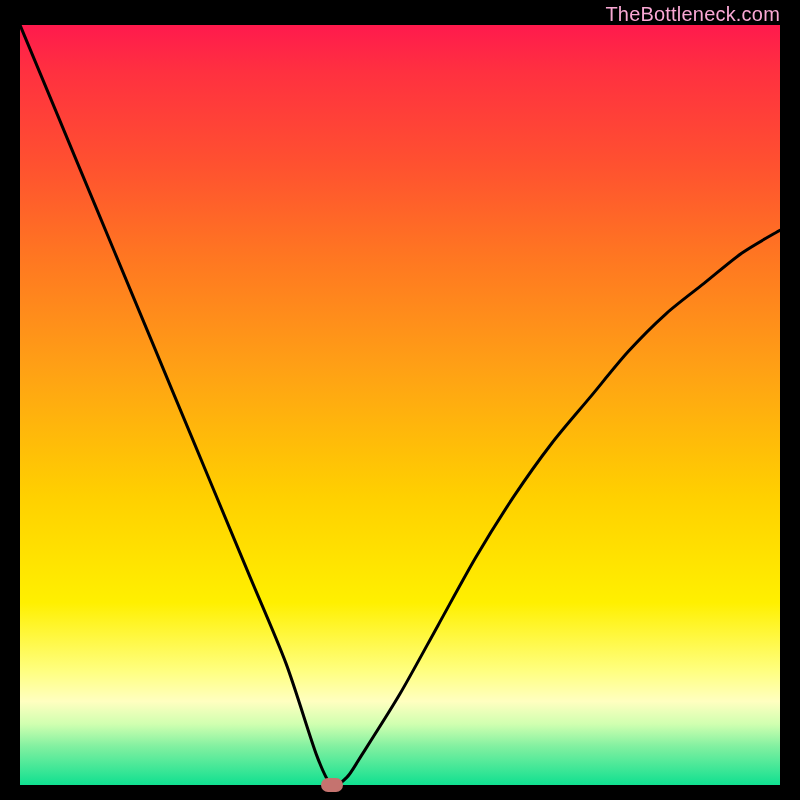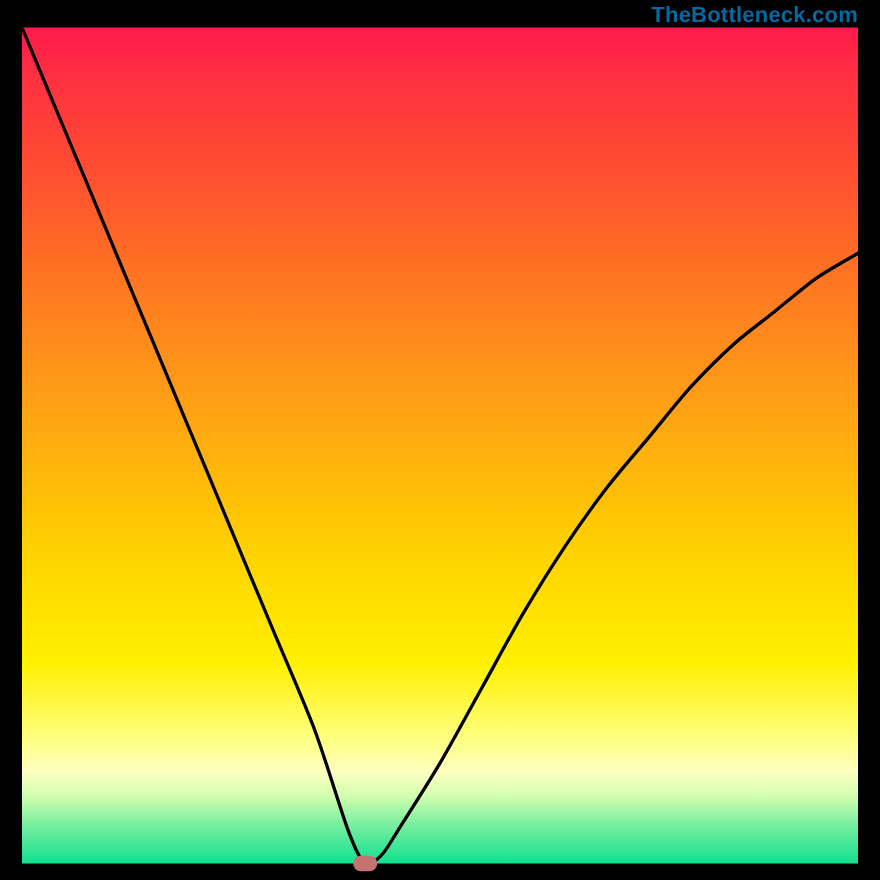--- a/index.html
+++ b/index.html
@@ -29,23 +29,23 @@
       #ffffc0 89%,
       #d0ffb0 92%,
       #80f0a0 95%,
       #10e090 100%
     );
   }
 
   .watermark {
     position: absolute;
     top: 3px; right: 20px;
-    color: #0369a1;
+    color: #f9a8d4;
     font-size: 20px;
-    font-weight: bold;
+    font-weight: normal;
     letter-spacing: 0.2px;
     margin-left: 36px;
   }
 
   .curve-svg {
     position: absolute;
     left: 20px; top: 25px;
     width: 760px; height: 760px;
   }
 

